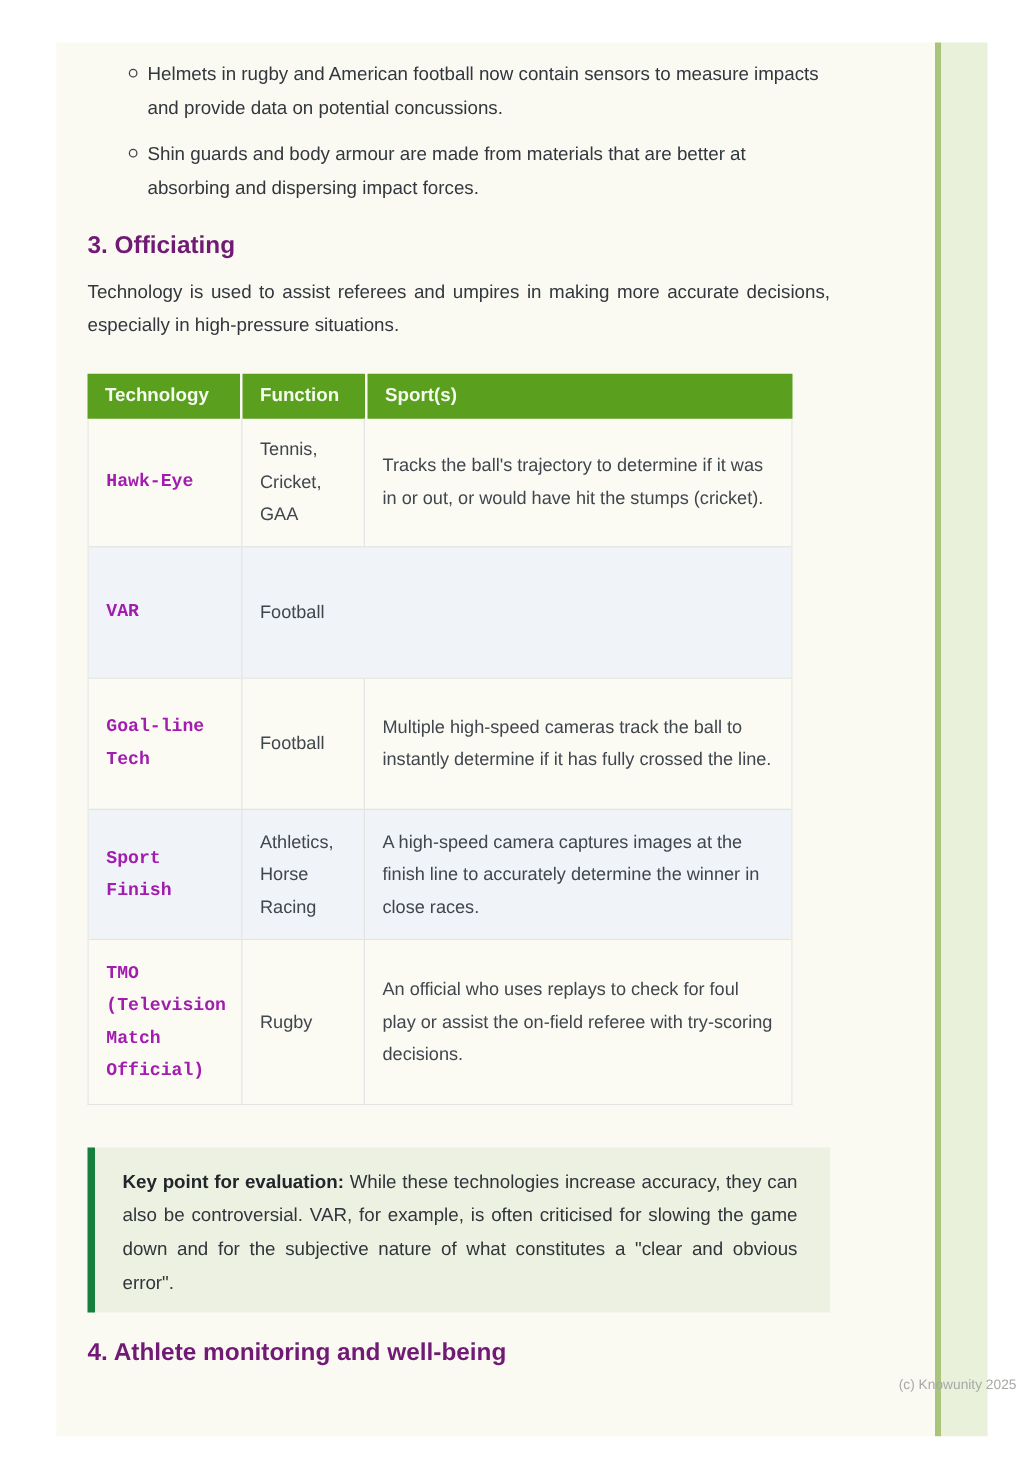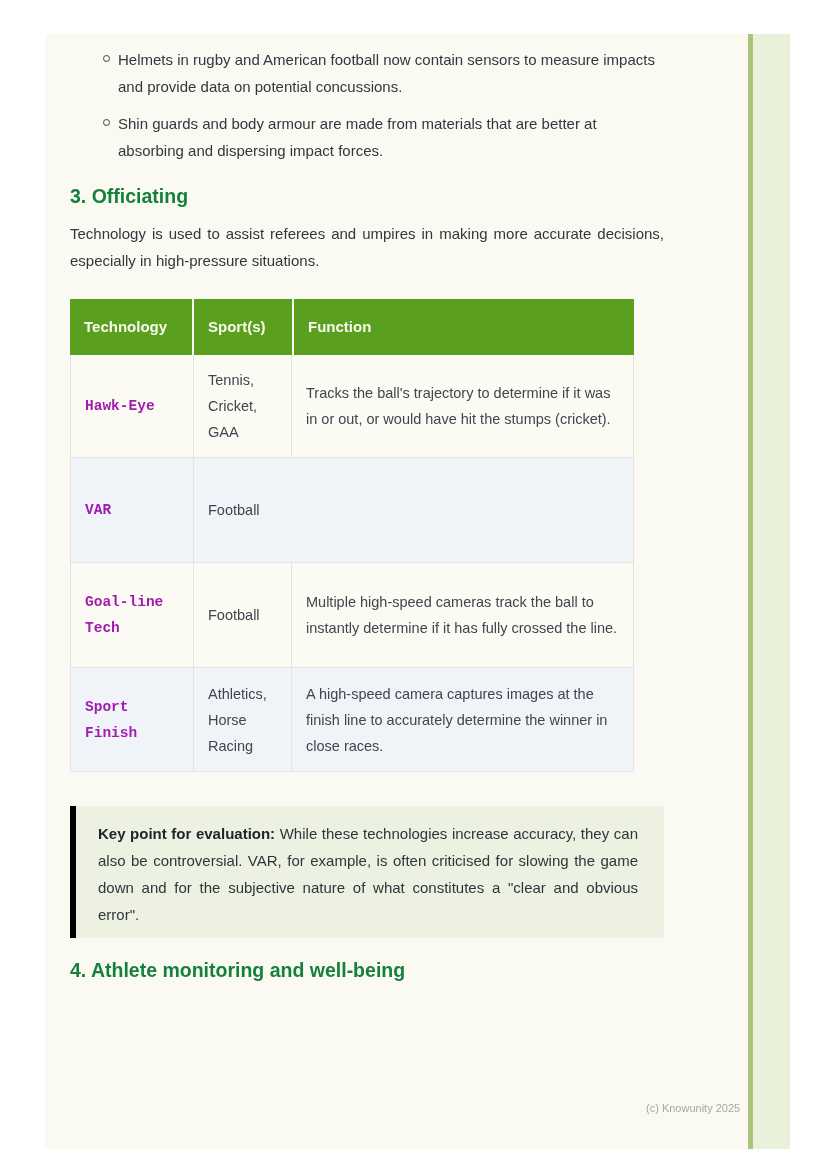--- a/index.html
+++ b/index.html
@@ -45,67 +45,67 @@
     border: 1.5px solid #3c434b;
     border-radius: 50%;
     background: transparent;
   }
   
   h2.green-heading {
     margin-top: 20px;
     font-size: 19.5px;
     line-height: 24px;
     font-weight: 700;
-    color: #15803d;
+    color: #701a75;
   }
   
   p.intro {
     margin-top: 12px;
     text-align: justify;
   }
   
   .tbl { margin-top: 25px; width: 564px; font-size: 14.5px; line-height: 26px; color: #40464d; }
   .tr { display: grid; grid-template-columns: 122px 98px 1fr; }
   .thead { column-gap: 2px; }
   .th {
     background: #5aa01e;
     color: #f6fbef;
     font-weight: 700;
     font-size: 15px;
-    padding: 15px 14px;
+    padding: 5px 14px;
   }
   .tbody { border: 1px solid #e3e5e3; border-top: none; }
   .tbody .tr + .tr { border-top: 1px solid #e3e5e3; }
   .td {
     padding: 12px 12px 12px 14px;
     display: flex; align-items: center;
   }
   .td + .td { border-left: 1px solid #e3e5e3; }
   .td.tech { font-weight: 700; color: #a21caf; font-family: Liberation Mono, monospace; }
   .row-odd  { background: #fbfaf3; }
   .row-even { background: #f0f3f7; }
   .r1 { min-height: 102px; }
   .r2 { min-height: 105px; }
   .r3 { min-height: 105px; }
   .r4 { min-height: 104px; }
   .r5 { min-height: 132px; }
   
   .callout {
     margin-top: 34px;
     background: #edf1e1;
-    border-left: 6px solid #000000;
+    border-left: 6px solid #15803d;
     padding: 14px 26px 10px 22px;
     text-align: justify;
     color: #2f353b;
   }
   .callout strong { color: #21262c; }
   
   .watermark {
     position: absolute;
-    left: 646px; top: 1102px;
+    left: 719px; top: 1102px;
     font-size: 11px;
     color: #a7a9a4;
     z-index: 5;
     white-space: nowrap;
   }
 </style>
 </head>
 <body>
 
 <div class="page-card">
@@ -125,22 +125,22 @@
       </li>
     </ul>
 
     <h2 class="green-heading">3. Officiating</h2>
 
     <p class="intro">Technology is used to assist referees and umpires in making more accurate decisions, especially in high-pressure situations.</p>
 
     <div class="tbl">
       <div class="tr thead">
         <div class="th">Technology</div>
+        <div class="th">Function</div>
         <div class="th">Sport(s)</div>
-        <div class="th">Function</div>
       </div>
       <div class="tbody">
         <div class="tr row-odd r1">
           <div class="td tech">Hawk-Eye</div>
           <div class="td">Tennis, Cricket, GAA</div>
           <div class="td">Tracks the ball's trajectory to determine if it was in or out, or would have hit the stumps (cricket).</div>
         </div>
         <div class="tr row-even r2">
           <div class="td tech">VAR</div>
           <div class="td">Football</div>
@@ -148,20 +148,25 @@
         <div class="tr row-odd r3">
           <div class="td tech">Goal-line Tech</div>
           <div class="td">Football</div>
           <div class="td">Multiple high-speed cameras track the ball to instantly determine if it has fully crossed the line.</div>
         </div>
         <div class="tr row-even r4">
           <div class="td tech">Sport Finish</div>
           <div class="td">Athletics, Horse Racing</div>
           <div class="td">A high-speed camera captures images at the finish line to accurately determine the winner in close races.</div>
         </div>
+        <div class="tr row-odd r5">
+          <div class="td tech">TMO (Television Match Official)</div>
+          <div class="td">Rugby</div>
+          <div class="td">An official who uses replays to check for foul play or assist the on-field referee with try-scoring decisions.</div>
+        </div>
       </div>
     </div>
 
     <div class="callout">
       <strong>Key point for evaluation:</strong><span> While these technologies increase accuracy, they can also be controversial. VAR, for example, is often criticised for slowing the game down and for the subjective nature of what constitutes a "clear and obvious error".</span>
     </div>
 
     <h2 class="green-heading">4. Athlete monitoring and well-being</h2>
 
   </div>

